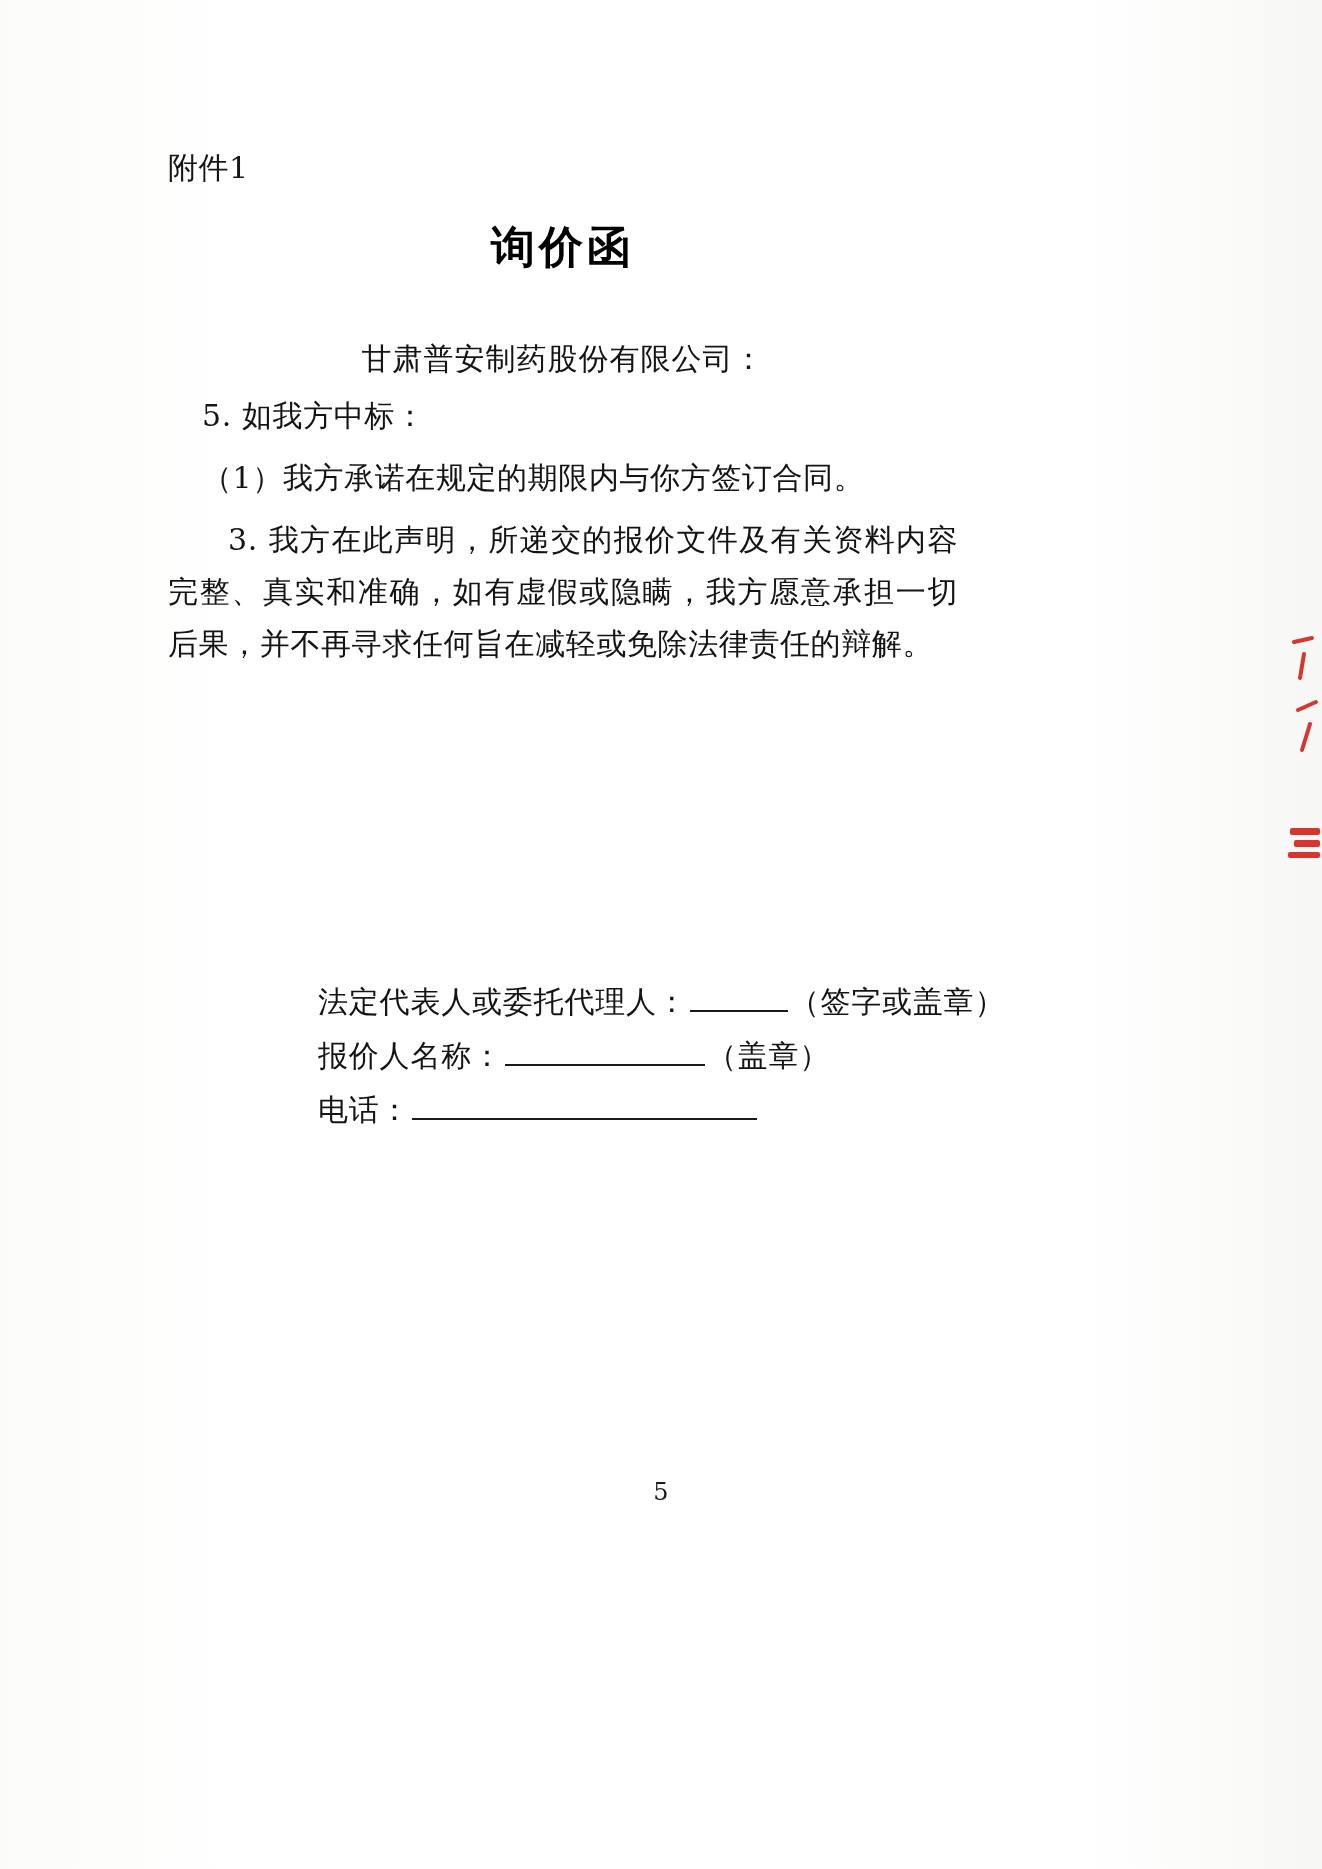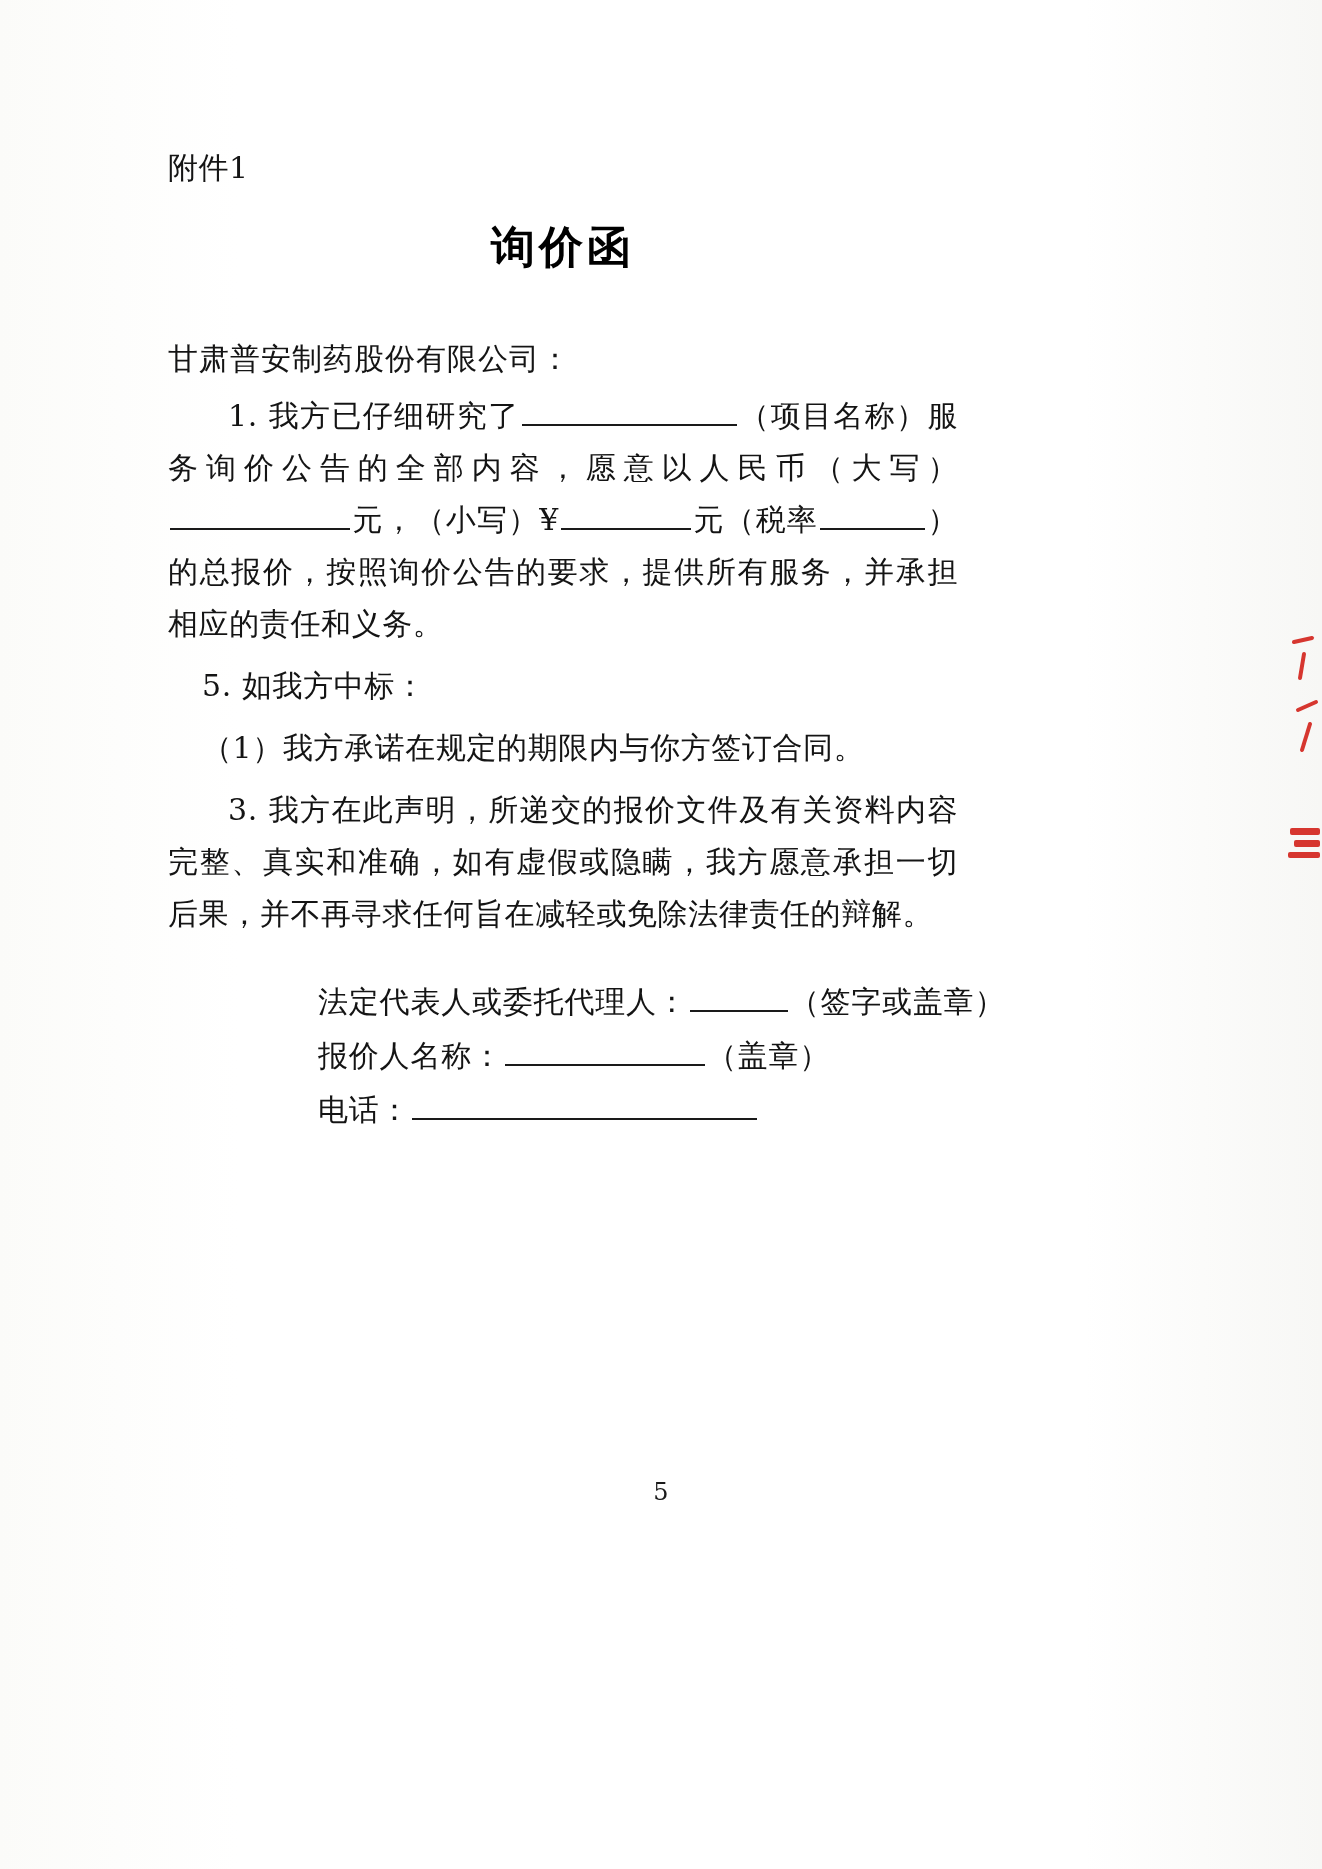--- a/index.html
+++ b/index.html
@@ -49,20 +49,21 @@
     margin-top: 32px;
     margin-bottom: 0;
     color: #000000;
     font-family: "DejaVu Serif", "Liberation Serif", serif;
   }
   .addressee {
     font-size: 30px;
     margin-top: 62px;
     letter-spacing: 1px;
     color: #141414;
+    text-align: center;
   }
   p.body-text {
     font-size: 30px;
     line-height: 52px;
     margin: 10px 0 0 0;
     letter-spacing: 0.6px;
     text-align: justify;
     color: #141414;
   }
   p.indent2 {
@@ -135,21 +136,20 @@
   <div class="paper-tint"></div>
 
   <div class="content">
 
     <div class="attachment-label">附件1</div>
 
     <h1 class="doc-title">询价函</h1>
 
     <div class="addressee">甘肃普安制药股份有限公司：</div>
 
-    <p class="body-text indent2"><span>1. 我方已仔细研究了</span><span class="blank-line bl-xl"></span><span>（项目名称）服务询价公告的全部内容，愿意以人民币（大写）</span><span class="blank-line bl-lg"></span><span>元，（小写）¥</span><span class="blank-line bl-md"></span><span>元（税率</span><span class="blank-line bl-sm"></span><span>）的总报价，按照询价公告的要求，提供所有服务，并承担相应的责任和义务。</span></p>
 
     <p class="body-text indent1">5. 如我方中标：</p>
 
     <p class="body-text indent1">（1）我方承诺在规定的期限内与你方签订合同。</p>
 
 
     <p class="body-text indent2">3. 我方在此声明，所递交的报价文件及有关资料内容完整、真实和准确，如有虚假或隐瞒，我方愿意承担一切后果，并不再寻求任何旨在减轻或免除法律责任的辩解。</p>
   </div>
 
   <div class="signature-block">

